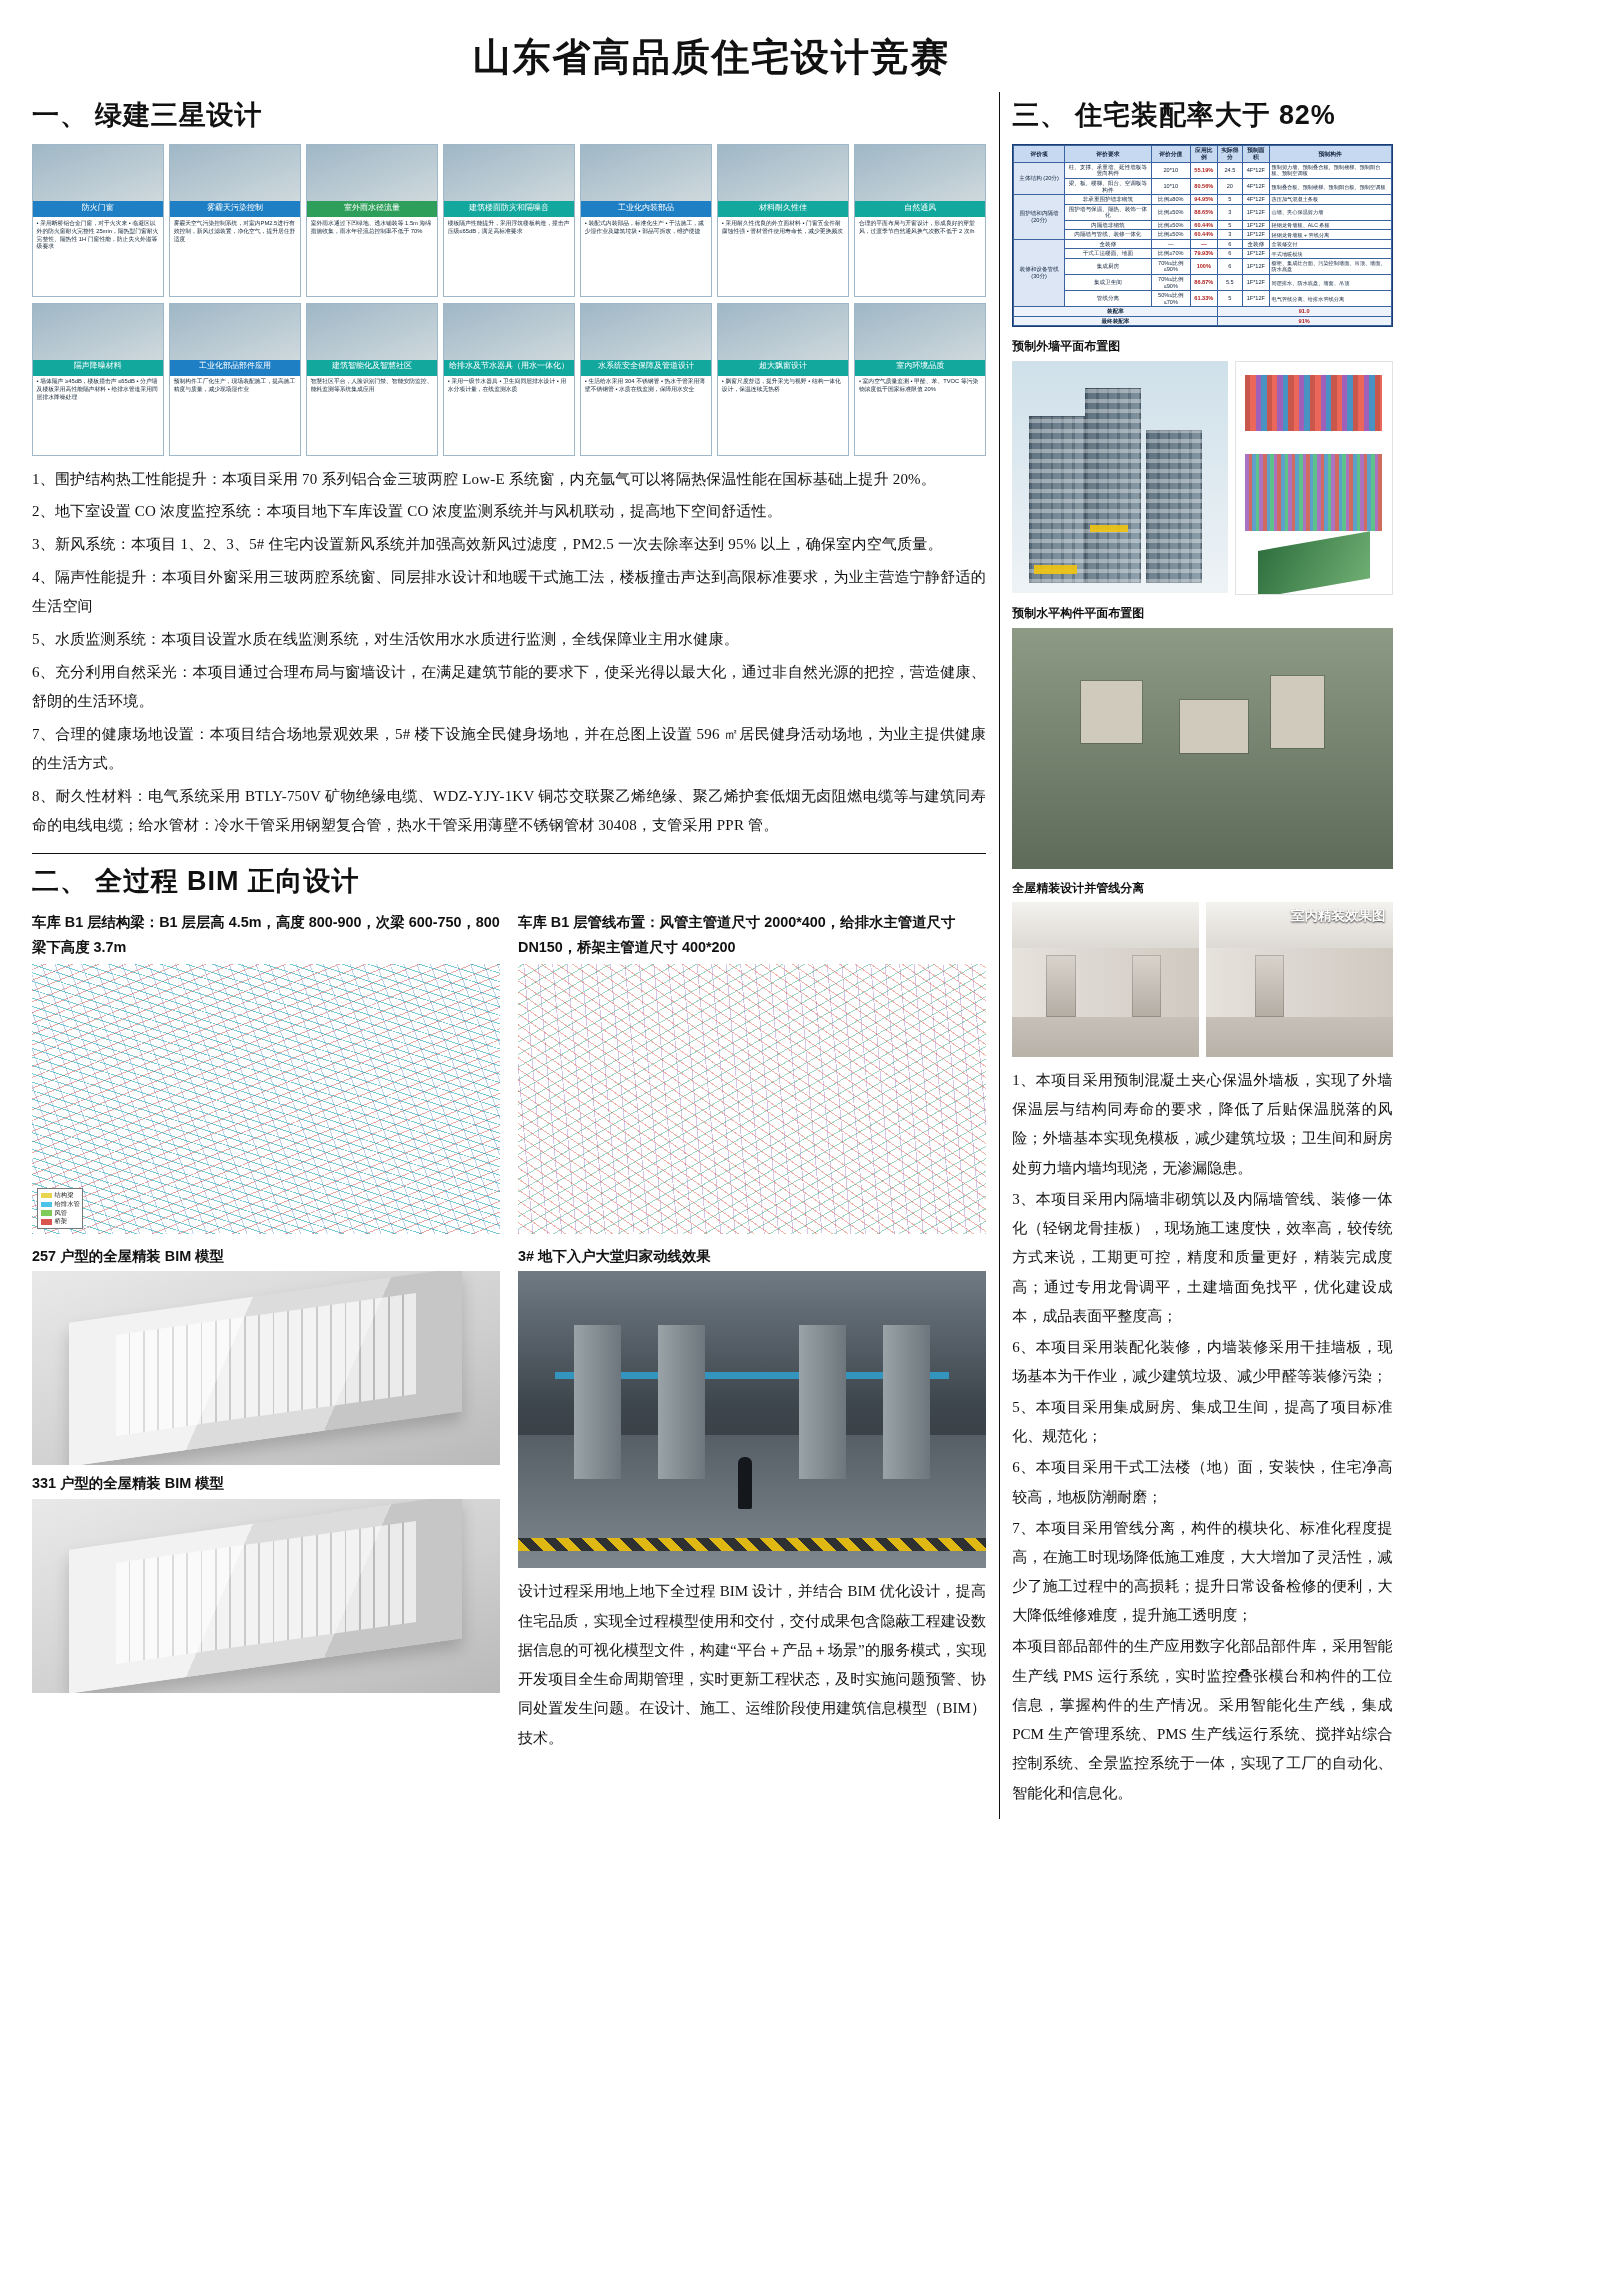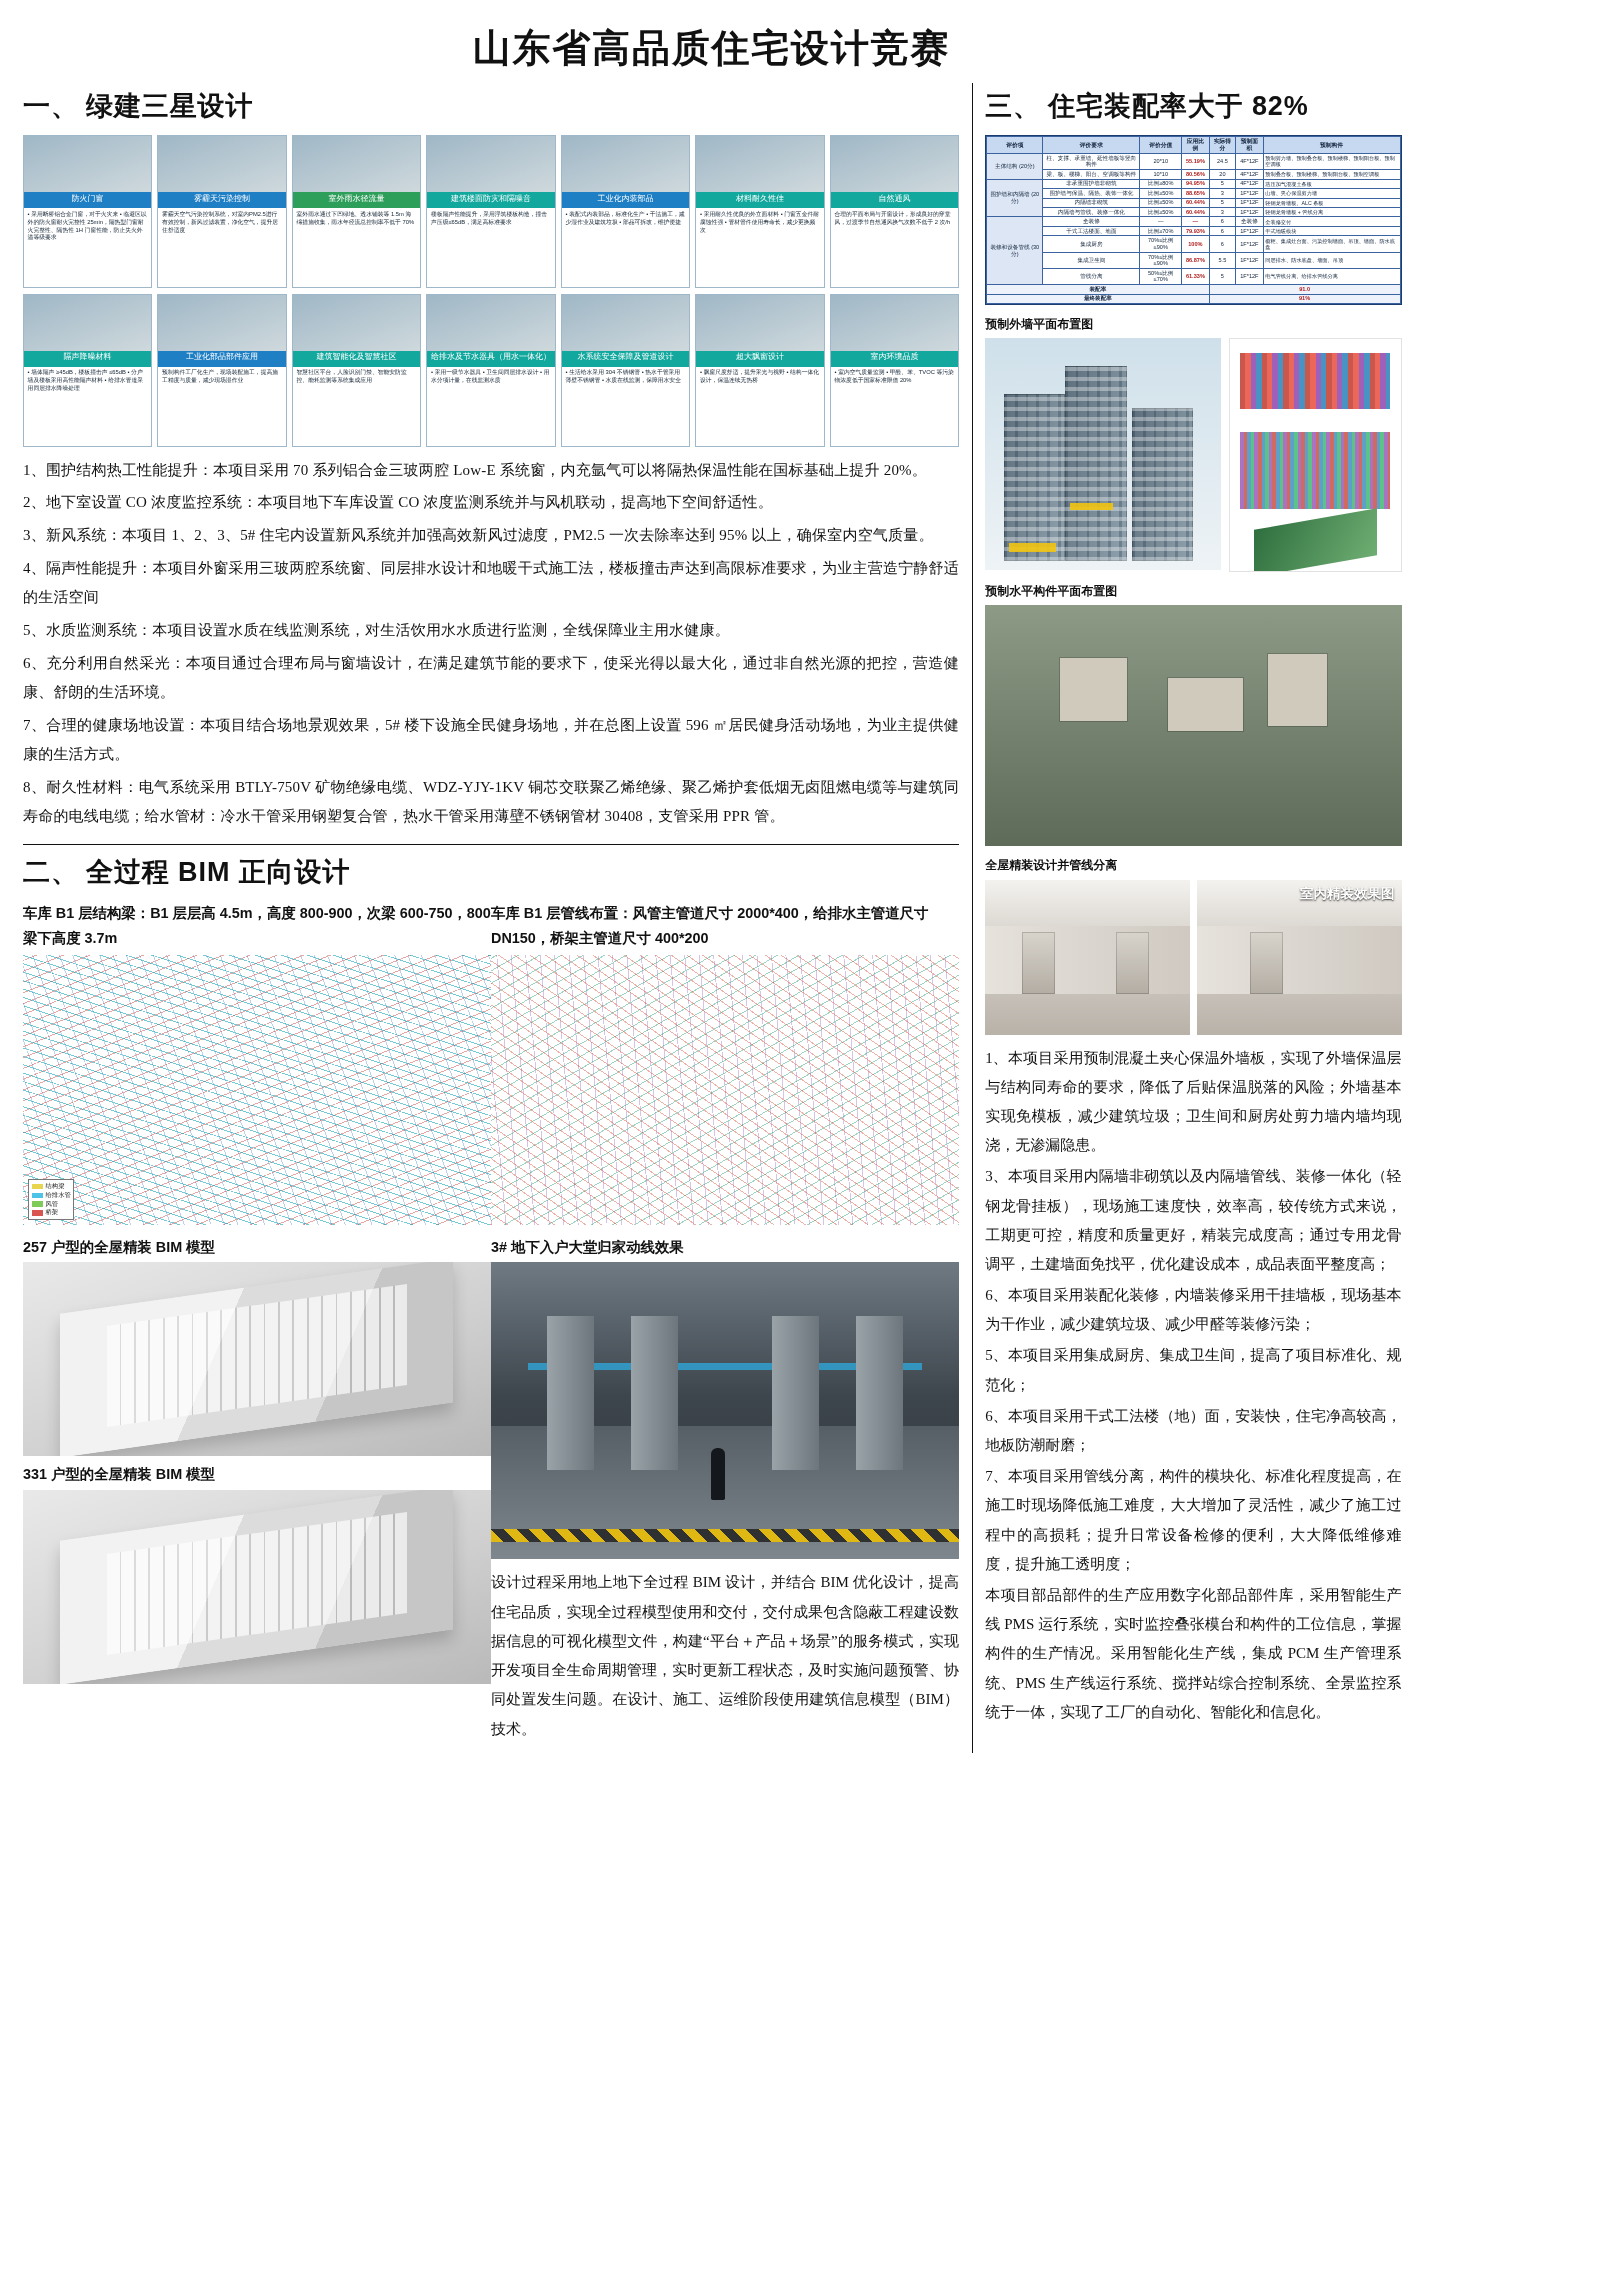--- a/index.html
+++ b/index.html
@@ -8,21 +8,21 @@
     font-family:"Liberation Serif","DejaVu Serif",serif;
     background:#ffffff;
     color:#111;
     -webkit-font-smoothing:antialiased;
   }
   .poster{
     position:relative;
     width:1423px;
     min-height:2290px;
     box-sizing:border-box;
-    padding:7px;
+    padding:16px;
   }
   .title{
     text-align:center;
     font-size:38px;
     font-weight:bold;
     letter-spacing:1.8px;
     padding:16px 0 9px 0;
     font-family:"Liberation Sans","DejaVu Sans",sans-serif;
   }
   .columns{
@@ -118,20 +118,21 @@
     font-size:15px;
     line-height:1.95;
     letter-spacing:0.2px;
     margin-top:9px;
   }
   .para-list p{margin:0 0 3.6px 0;text-align:justify;}
 
   
   .bim-top{
     display:flex;
+    gap:18px;
     margin-top:3.6px;
   }
   .bim-col-a{width:468px;}
   .bim-col-b{width:468px;}
   .bim-label{
     font-family:"Liberation Sans","DejaVu Sans",sans-serif;
     font-size:14.4px;
     font-weight:bold;
     line-height:1.7;
     margin-bottom:5.4px;

